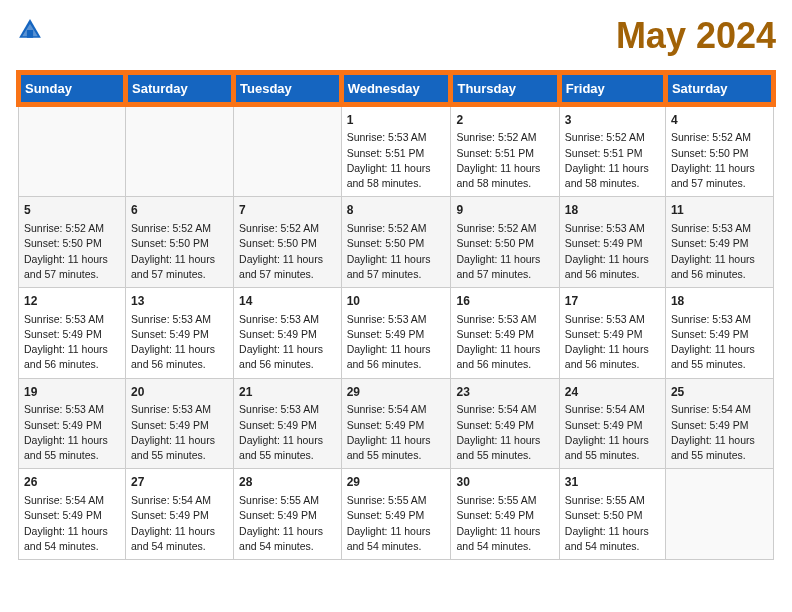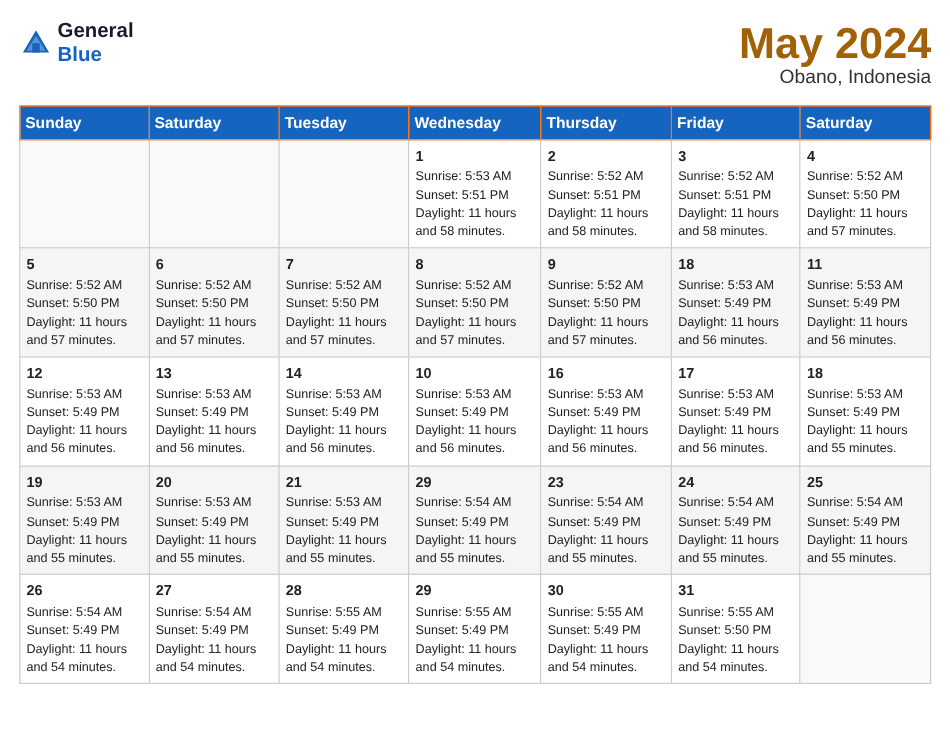--- a/index.html
+++ b/index.html
@@ -49,21 +49,21 @@
       border-collapse: collapse;
       font-size: 11px;
     }
     .calendar thead tr th {
       background-color: #1565c0;
       color: #fff;
       padding: 6px 4px;
       text-align: left;
       font-size: 13px;
       font-weight: bold;
-      border: 1px solid #f97316;
+      border: 5px solid #f97316;
     }
     .calendar tbody tr td {
       vertical-align: top;
       padding: 5px 5px;
       border: 1px solid #ccc;
       width: 113px;
       min-height: 80px;
       background: #fff;
       font-size: 10.5px;
       color: #222;
@@ -90,28 +90,23 @@
 </head>
 <body>
 
 <div class="header">
   <div class="logo">
     <svg class="logo-icon" viewBox="0 0 36 36" xmlns="http://www.w3.org/2000/svg">
       <polygon points="18,4 32,28 4,28" fill="#1565c0"></polygon>
       <polygon points="18,10 28,26 8,26" fill="#fff" opacity="0.3"></polygon>
       <rect x="14" y="18" width="8" height="10" fill="#1565c0"></rect>
     </svg>
-    <div class="logo-text">
-      <span style="font-size:17px;font-weight:bold;color:#1a1a2e;line-height:1.2;">General</span>
-      <span style="font-size:17px;font-weight:bold;color:#1565c0;line-height:1.2;">Blue</span>
-    </div>
   </div>
   <div class="title-block">
     <div class="title-month">May 2024</div>
-    <div class="title-location">Obano, Indonesia</div>
   </div>
 </div>
 
 <table class="calendar">
   <thead>
     <tr>
     <th>Sunday</th>
         <th>Saturday</th>
         <th>Tuesday</th>
         <th>Wednesday</th>

